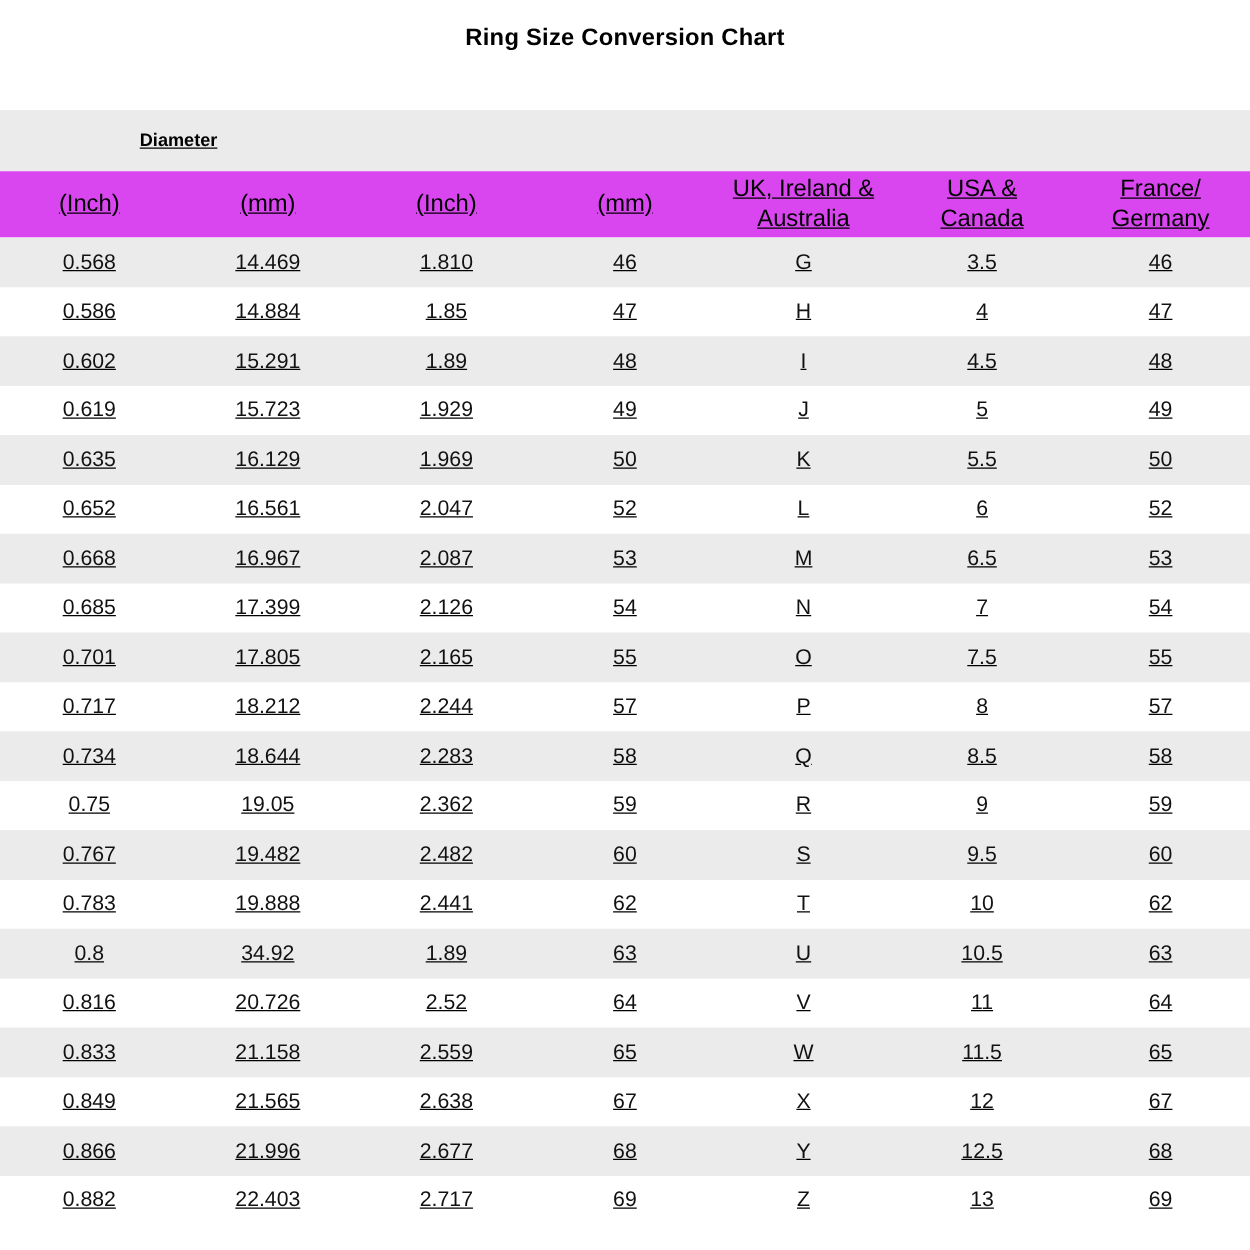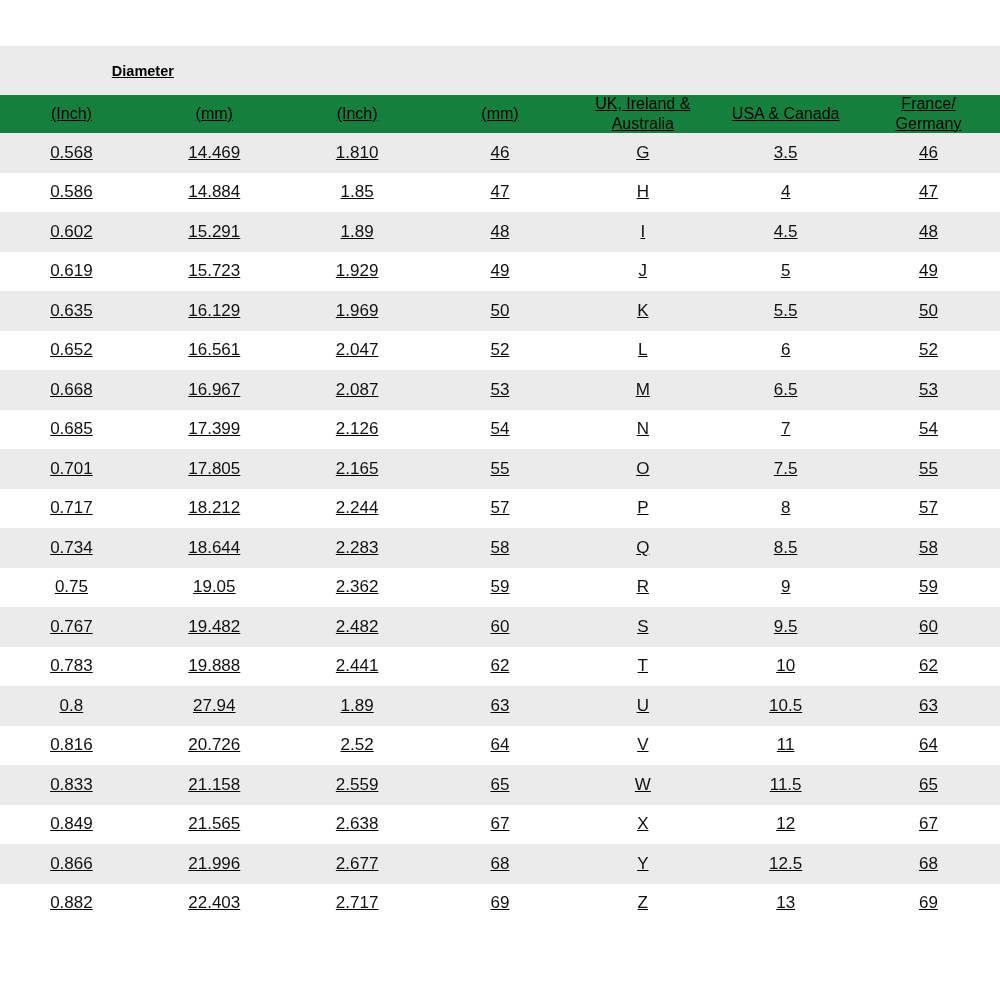--- a/index.html
+++ b/index.html
@@ -34,24 +34,24 @@
   .group-row {
     display: flex;
     height: 49px;
     align-items: center;
     background: #ebebeb;
     font-weight: bold;
     font-size: 14.5px;
   }
   .subhead-row {
     display: flex;
-    height: 38px;
+    height: 53px;
     align-items: center;
-    background: #15803d;
-    font-size: 16px;
+    background: #d946ef;
+    font-size: 19px;
     line-height: 1.25;
   }
   .row {
     display: flex;
     height: 39.5px;
     align-items: center;
     font-size: 17px;
     color: #111111;
   }
   .row:nth-child(odd) {
@@ -77,20 +77,21 @@
     text-align: center;
     padding: 0 14px;
     box-sizing: border-box;
   }
 </style>
 </head>
 <body>
 
 <div class="page">
 
+  <h1 class="title">Ring Size Conversion Chart</h1>
 
   <div class="table">
 
     <div class="group-row">
       <div class="span2">Diameter</div>
     </div>
 
     <div class="subhead-row">
       <div class="subcell">(Inch)</div>
       <div class="subcell">(mm)</div>
@@ -223,21 +224,21 @@
           <div class="cell">0.783</div>
           <div class="cell">19.888</div>
           <div class="cell">2.441</div>
           <div class="cell">62</div>
           <div class="cell">T</div>
           <div class="cell">10</div>
           <div class="cell">62</div>
         </div>
         <div class="row">
           <div class="cell">0.8</div>
-          <div class="cell">27.94</div>
+          <div class="cell">34.92</div>
           <div class="cell">1.89</div>
           <div class="cell">63</div>
           <div class="cell">U</div>
           <div class="cell">10.5</div>
           <div class="cell">63</div>
         </div>
         <div class="row">
           <div class="cell">0.816</div>
           <div class="cell">20.726</div>
           <div class="cell">2.52</div>

